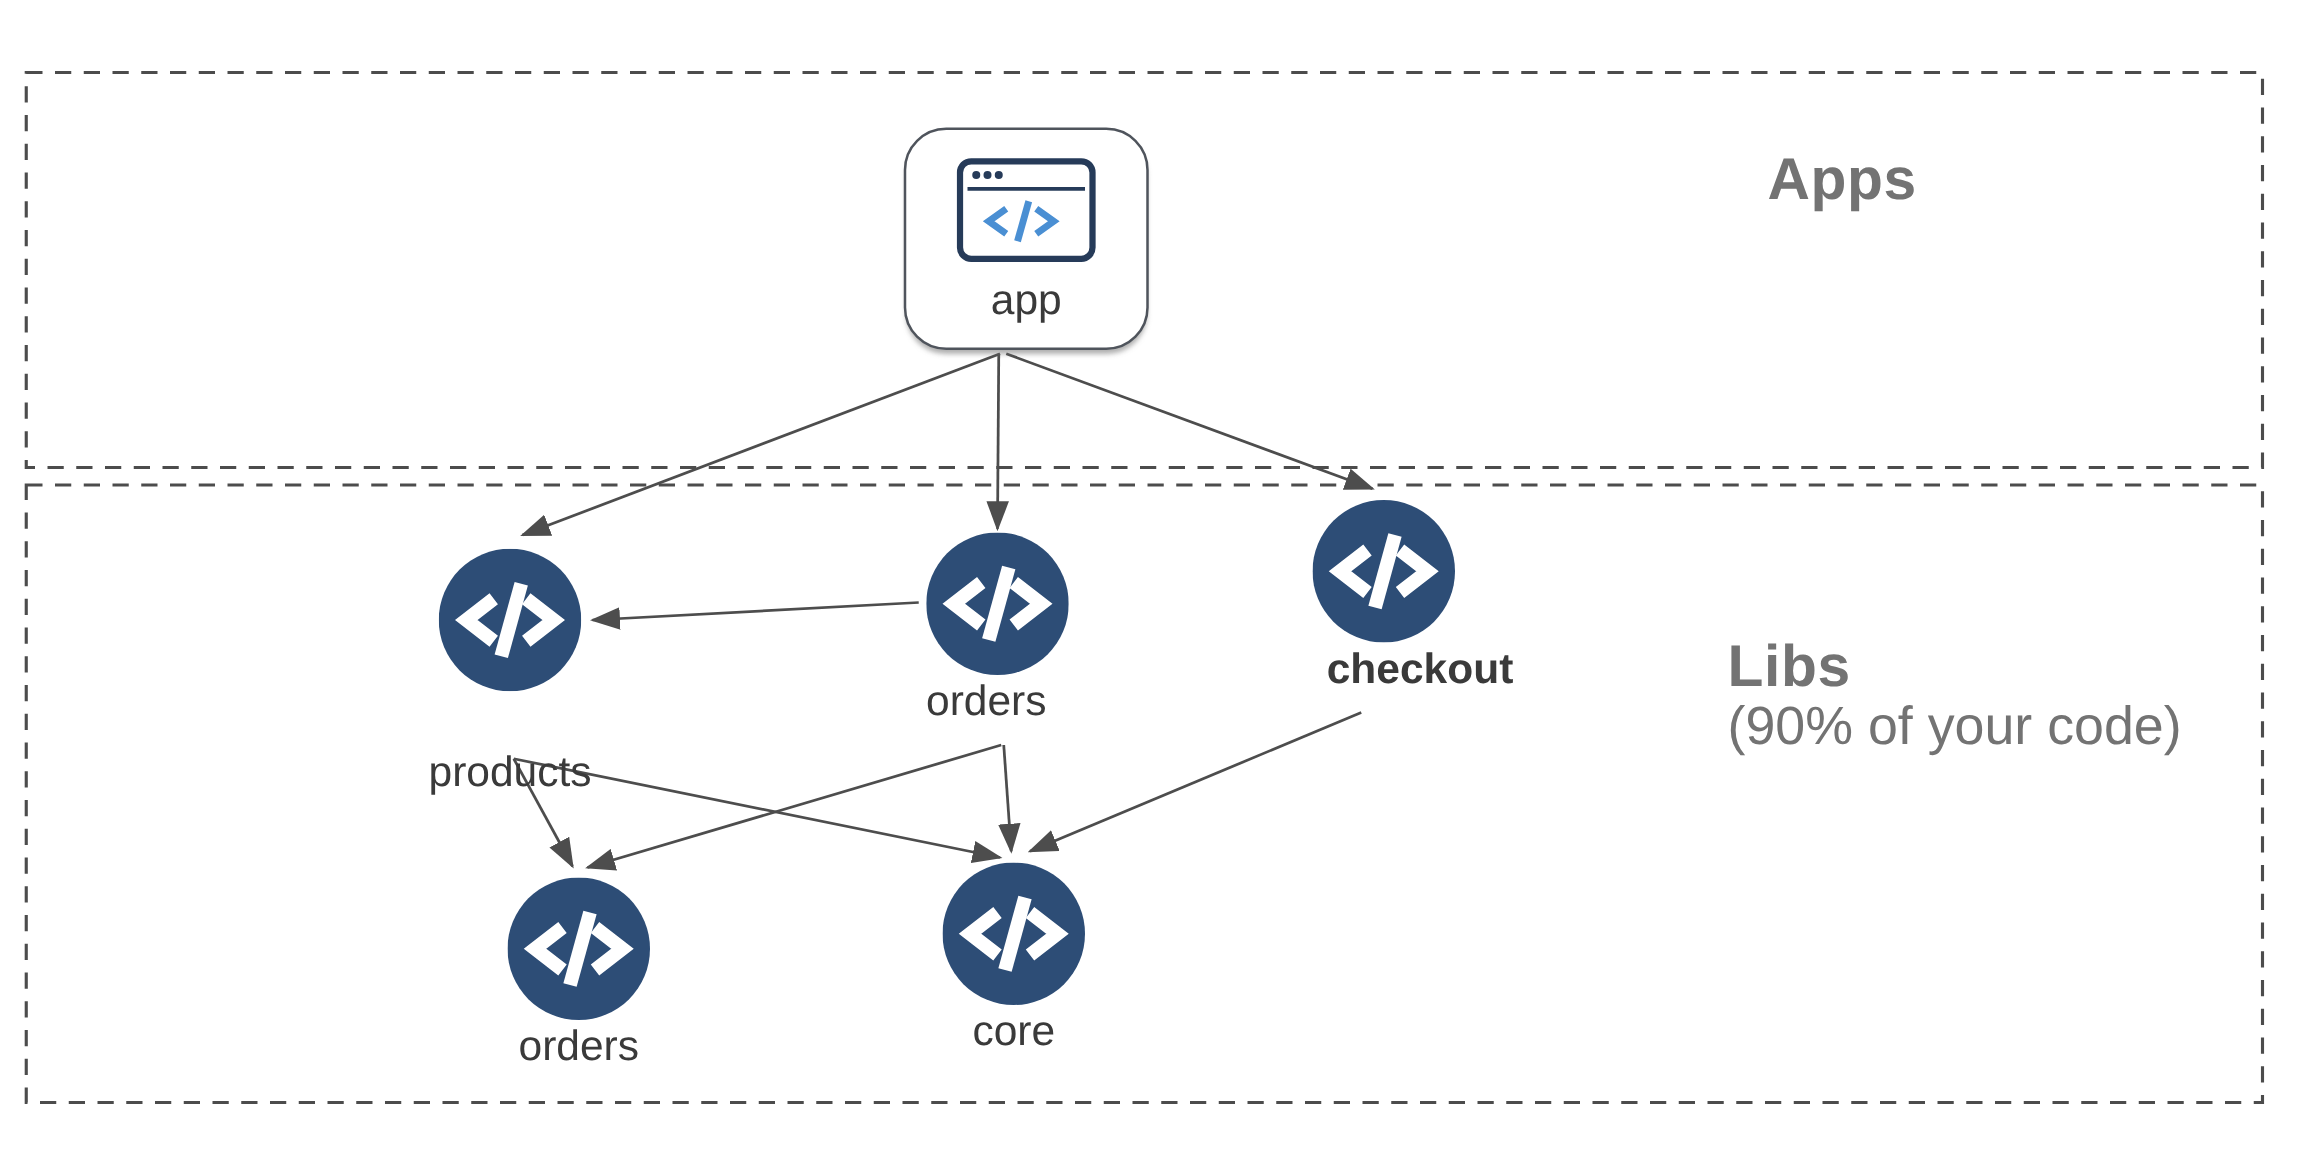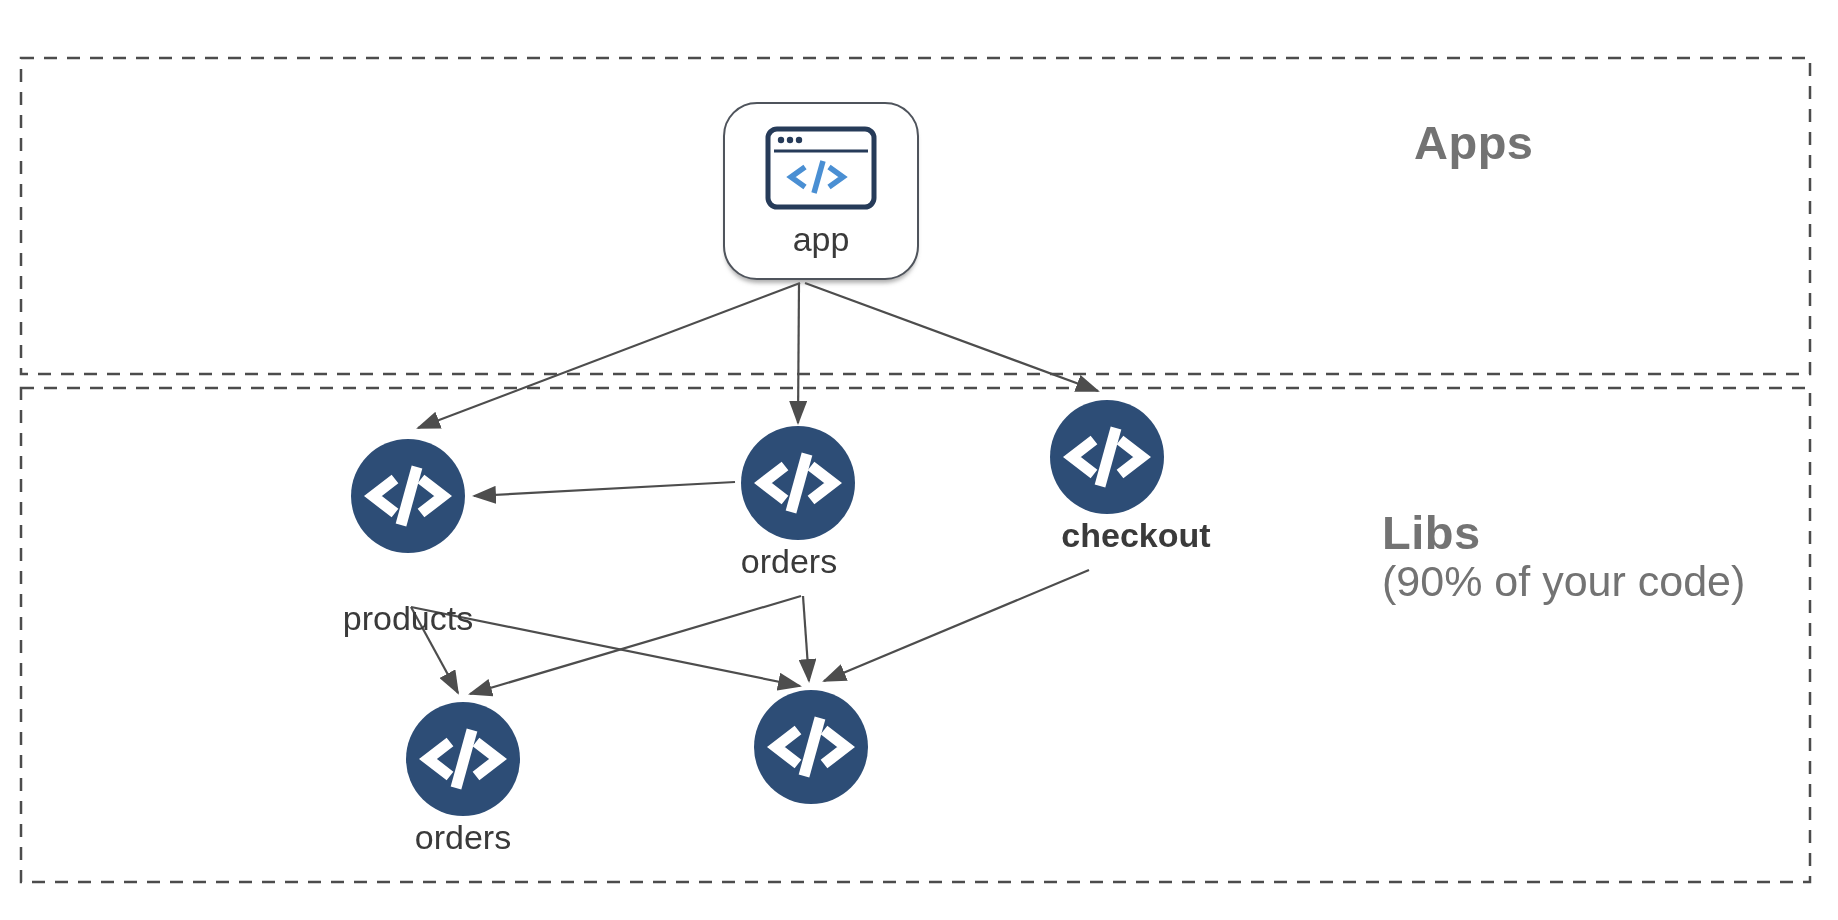--- a/index.html
+++ b/index.html
@@ -124,20 +124,21 @@
   <div class="lib-label" id="label-shared">orders</div>
 
   <div class="lib-node" id="node-core">
     <span><svg width="114" height="114" viewBox="0 0 114 114">
           <circle cx="57" cy="57" r="57" fill="#2d4d76"></circle>
           <polyline points="44,40 22,57 44,74" fill="none" stroke="#ffffff" stroke-width="11"></polyline>
           <line x1="66" y1="28" x2="50" y2="86" stroke="#ffffff" stroke-width="11"></line>
           <polyline points="70,40 92,57 70,74" fill="none" stroke="#ffffff" stroke-width="11"></polyline>
         </svg></span>
   </div>
+  <div class="lib-label" id="label-core">core</div>
 
   <div class="section-label" id="apps-label">
     <div class="title">Apps</div>
   </div>
   <div class="section-label" id="libs-label">
     <div class="title">Libs</div>
     <div class="subtitle">(90% of your code)</div>
   </div>
 
 </div>

